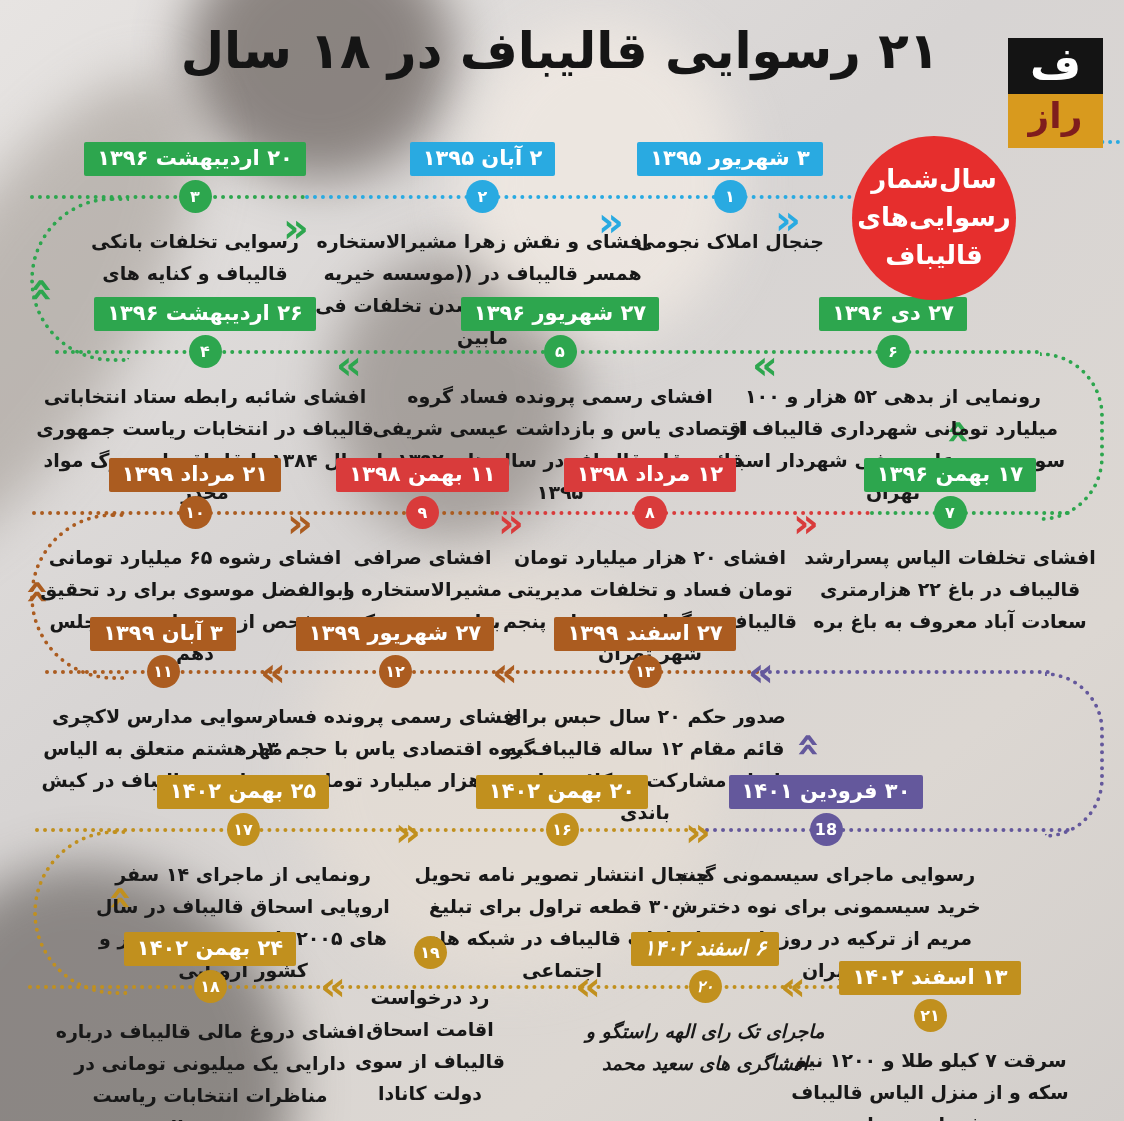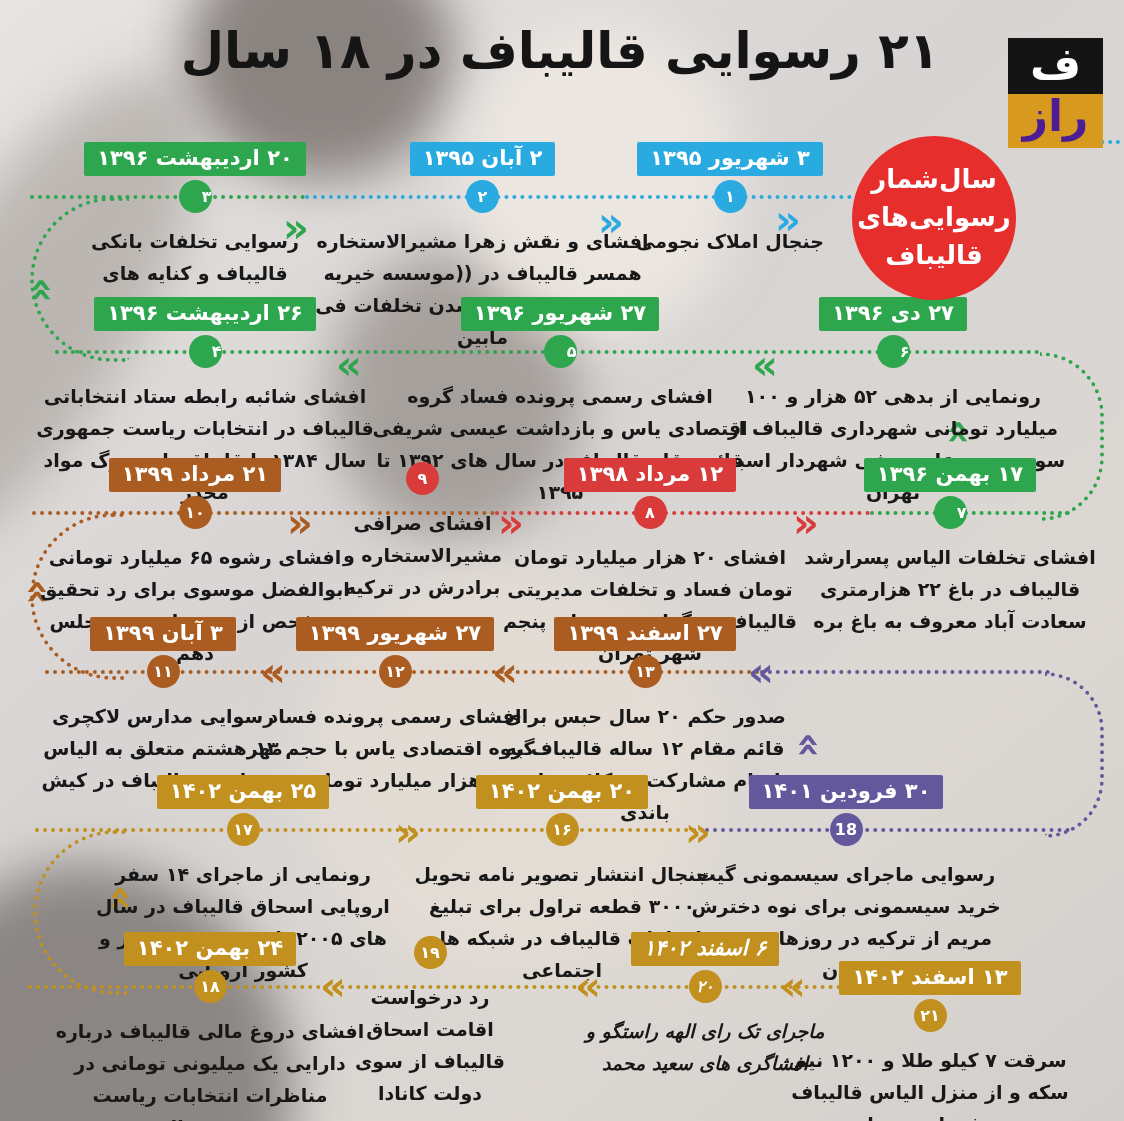--- a/index.html
+++ b/index.html
@@ -12,42 +12,42 @@
   .ph2{left:-80px;top:40px;width:210px;height:560px;background:#989088;opacity:.5;transform:rotate(32deg);}
   .ph3{left:330px;top:250px;width:250px;height:290px;background:#7e7670;opacity:.55;}
   .ph4{left:-90px;top:860px;width:380px;height:420px;background:#585350;opacity:.6;transform:rotate(-24deg);}
   .ph5{left:460px;top:20px;width:280px;height:320px;background:#f1eae3;opacity:.8;}
   .ph6{left:300px;top:560px;width:420px;height:420px;background:#e9e0d6;opacity:.6;}
   
   .title{position:absolute;left:150px;top:22px;width:820px;text-align:center;font-size:50px;
          font-weight:bold;color:#151515;letter-spacing:-2px;z-index:4;white-space:nowrap;}
   .logo{position:absolute;left:1008px;top:38px;width:95px;z-index:4;text-align:center;}
   .logo .f{background:#141414;color:#fff;font-size:44px;font-weight:bold;height:56px;line-height:52px;}
-  .logo .w{background:var(--logogold);color:#4c1d95;font-size:44px;font-weight:bold;height:54px;line-height:44px;}
+  .logo .w{background:var(--logogold);color:#7f1d1d;font-size:36px;font-weight:bold;height:54px;line-height:44px;}
   .stamp{position:absolute;left:852px;top:136px;width:164px;height:164px;border-radius:50%;
          background:var(--stampred);color:#fff;z-index:5;display:flex;flex-direction:column;
          justify-content:center;align-items:center;font-weight:bold;font-size:26px;line-height:1.45;}
   
   .dots{position:absolute;height:0;border-top:4px dotted;z-index:1;}
   .curve{position:absolute;border:4px dotted;z-index:1;}
   .curve.l{border-right:none;border-radius:110px 0 0 110px;}
   .curve.r{border-left:none;border-radius:0 110px 110px 0;}
   
   .chev{position:absolute;font-size:40px;font-weight:bold;line-height:1;z-index:2;}
   .down{transform:rotate(-90deg);}
   
   .item{position:absolute;text-align:center;z-index:3;}
   .badge{display:inline-block;padding:0 13px;height:34px;line-height:33px;color:#fff;
          font-weight:bold;font-size:21px;border-radius:2px;position:relative;z-index:3;white-space:nowrap;}
   .num{width:33px;height:33px;border-radius:50%;margin:4px auto 0;color:#fff;font-weight:bold;
        font-size:16px;line-height:33px;position:relative;z-index:3;}
   .text{margin-top:13px;font-size:19px;font-weight:bold;color:#181818;line-height:1.68;}
   
   .c-blue  .badge,.c-blue  .num{background:var(--blue);}
-  .c-green .badge,.c-green .num{background:var(--green);text-align:right;}
+  .c-green .badge,.c-green .num{background:var(--green);}
   .c-red   .badge,.c-red   .num{background:var(--red);}
   .c-brown .badge,.c-brown .num{background:var(--brown);}
   .c-purple.item .badge,.c-purple .num{background:var(--purple);}
   .c-gold  .badge,.c-gold  .num{background:var(--gold);}
 </style>
 </head>
 <body>
 
 <div class="canvas">
 
@@ -146,20 +146,21 @@
     <div class="badge">۱۷ بهمن ۱۳۹۶</div>
     <div class="num">۷</div>
     <div class="text">افشای تخلفات الیاس پسرارشد قالیباف در باغ ۲۲ هزارمتری سعادت آباد معروف به باغ بره</div>
   </div>
   <div class="item c-red" style="left:500px;top:458px;width:300px;">
     <div class="badge">۱۲ مرداد ۱۳۹۸</div>
     <div class="num">۸</div>
     <div class="text">افشای ۲۰ هزار میلیارد تومان تومان فساد و تخلفات مدیریتی قالیباف در گزارش شورای پنجم شهر تهران</div>
   </div>
   <div class="item c-red" style="left:330px;top:458px;width:185px;">
+    <div class="badge">۱۱ بهمن ۱۳۹۸</div>
     <div class="num">۹</div>
     <div class="text">افشای صرافی مشیرالاستخاره و برادرش در ترکیه</div>
   </div>
   <div class="item c-brown" style="left:40px;top:458px;width:310px;">
     <div class="badge">۲۱ مرداد ۱۳۹۹</div>
     <div class="num">۱۰</div>
     <div class="text">افشای رشوه ۶۵ میلیارد تومانی ابوالفضل موسوی برای رد تحقیق و تفحص از شهرداری در مجلس دهم</div>
   </div>
 
   <div class="item c-brown" style="left:28px;top:617px;width:270px;">
@@ -171,21 +172,21 @@
     <div class="badge">۲۷ شهریور ۱۳۹۹</div>
     <div class="num">۱۲</div>
     <div class="text">افشای رسمی پرونده فساد گروه اقتصادی یاس با حجم ۱۳ هزار میلیارد تومان</div>
   </div>
   <div class="item c-brown" style="left:490px;top:617px;width:310px;">
     <div class="badge">۲۷ اسفند ۱۳۹۹</div>
     <div class="num">۱۳</div>
     <div class="text">صدور حکم ۲۰ سال حبس برای قائم مقام ۱۲ ساله قالیباف به اتهام مشارکت در کلاهبرداری باندی</div>
   </div>
 
-  <div class="item c-purple" style="left:681px;top:775px;width:330px;text-align:center;">
+  <div class="item c-purple" style="left:661px;top:775px;width:330px;text-align:center;">
     <div class="badge">۳۰ فرودین ۱۴۰۱</div>
     <div class="num">18</div>
     <div class="text">رسوایی ماجرای سیسمونی گیت خرید سیسمونی برای نوه دخترش مریم از ترکیه در روزهای تحریم ایران</div>
   </div>
   <div class="item c-gold" style="left:397px;top:775px;width:330px;">
     <div class="badge">۲۰ بهمن ۱۴۰۲</div>
     <div class="num">۱۶</div>
     <div class="text">جنجال انتشار تصویر نامه تحویل ۳۰۰۰ قطعه تراول برای تبلیغ اقدامات قالیباف در شبکه های اجتماعی</div>
   </div>
   <div class="item c-gold" style="left:78px;top:775px;width:330px;">

